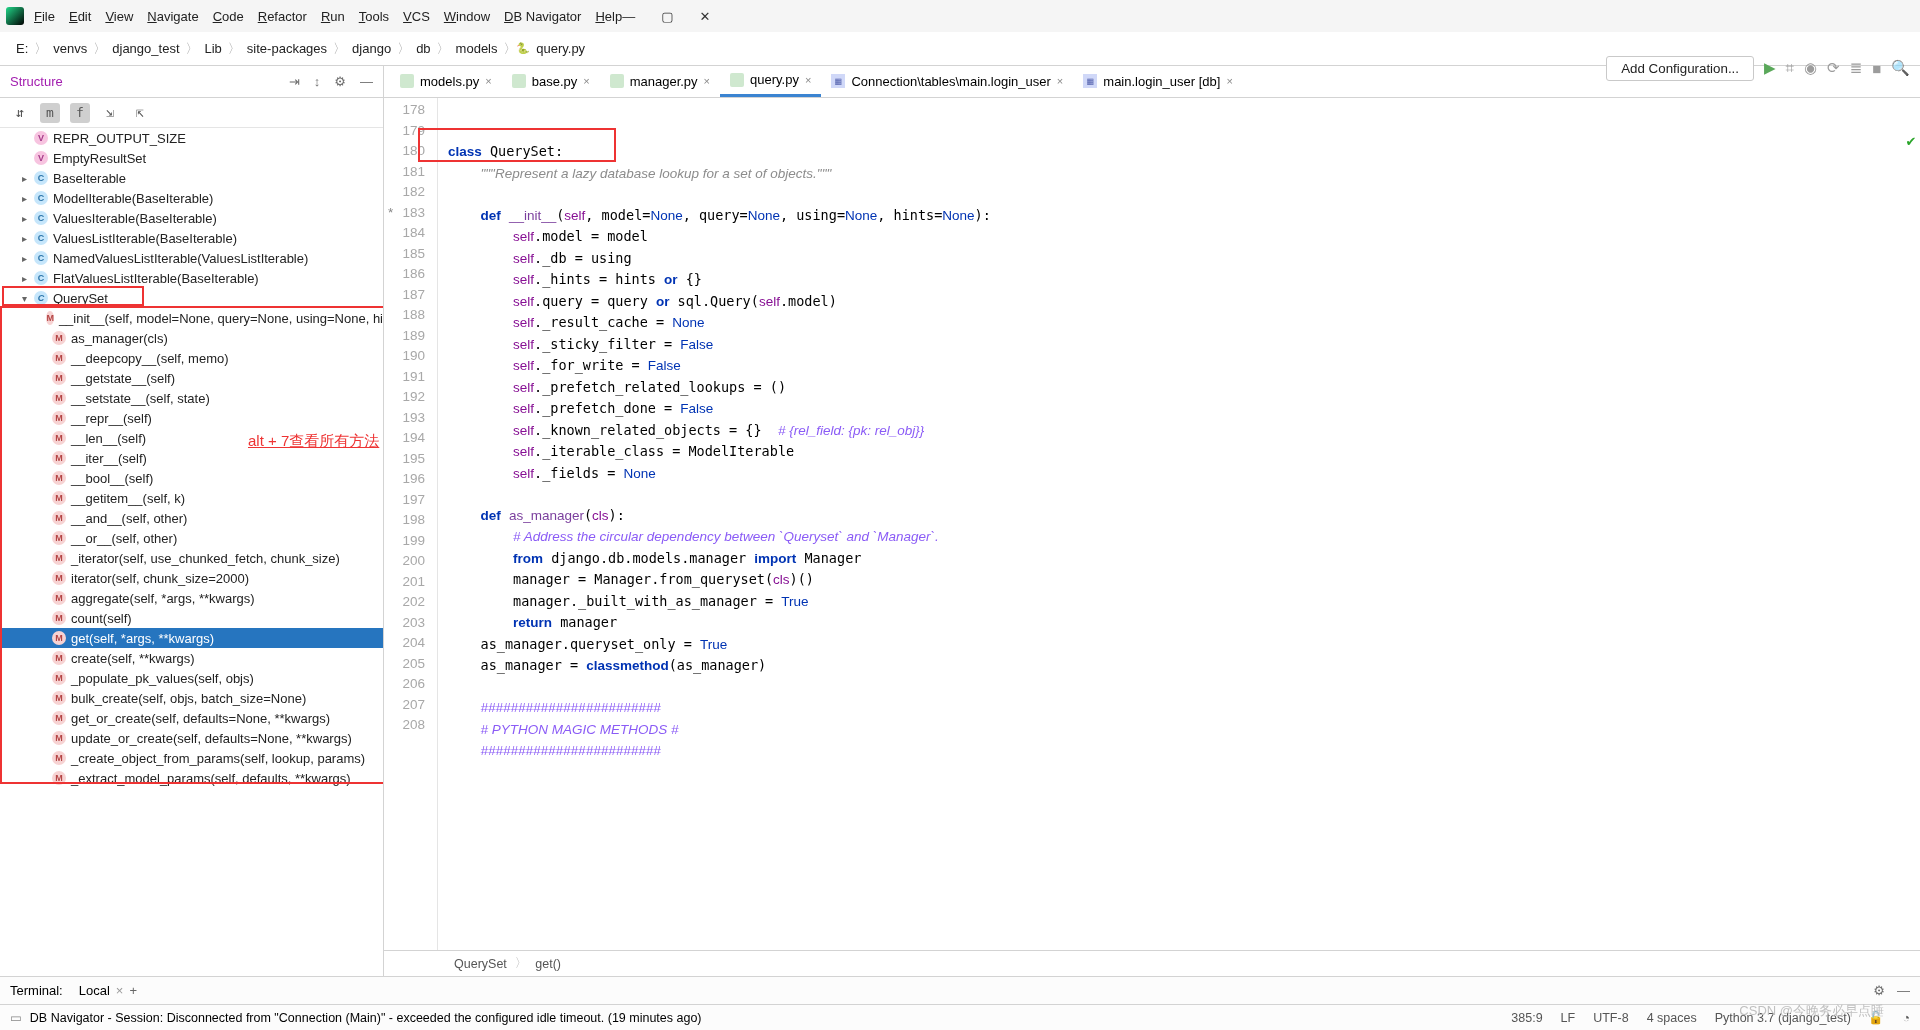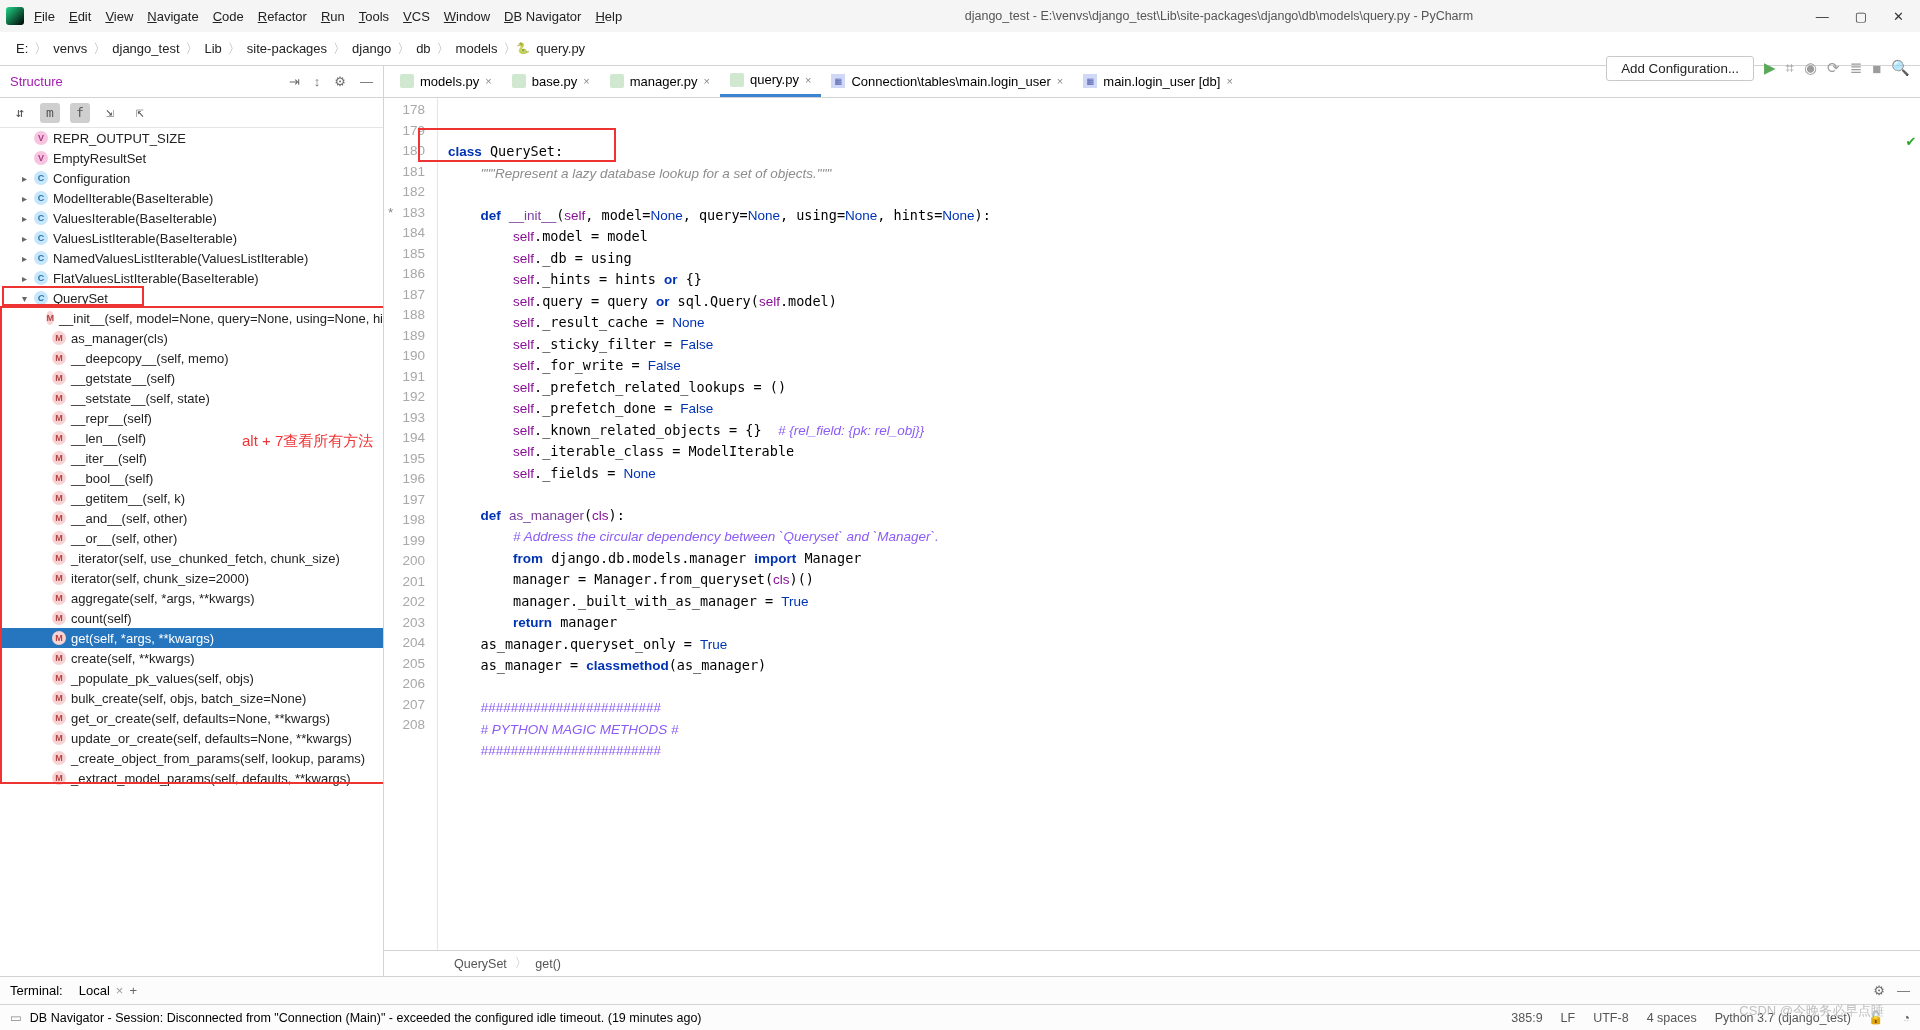--- a/index.html
+++ b/index.html
@@ -81,21 +81,20 @@
       <span><u>N</u>avigate</span>
       <span><u>C</u>ode</span>
       <span><u>R</u>efactor</span>
       <span><u>R</u>un</span>
       <span><u>T</u>ools</span>
       <span><u>V</u>CS</span>
       <span><u>W</u>indow</span>
       <span><u>D</u>B Navigator</span>
       <span><u>H</u>elp</span>
     </div>
-  <div class="appname">django_test - E:\venvs\django_test\Lib\site-packages\django\db\models\query.py - PyCharm</div>
   <div class="wctl">
     <span>—</span>
     <span>▢</span>
     <span>✕</span>
   </div>
 </div>
 
 <div class="breadcrumbs">
   <div id="crumbs" style="display:flex;align-items:center">
       <span class="crumb">E:</span>
@@ -156,21 +155,21 @@
           <span class="txt">REPR_OUTPUT_SIZE</span>
         </div>
         <div class="treerow l1">
           <span class="arr"></span>
           <span class="ic ic-v">V</span>
           <span class="txt">EmptyResultSet</span>
         </div>
         <div class="treerow l1">
           <span class="arr">▸</span>
           <span class="ic ic-c">C</span>
-          <span class="txt">Configuration</span>
+          <span class="txt">BaseIterable</span>
         </div>
         <div class="treerow l1">
           <span class="arr">▸</span>
           <span class="ic ic-c">C</span>
           <span class="txt">ModelIterable(BaseIterable)</span>
         </div>
         <div class="treerow l1">
           <span class="arr">▸</span>
           <span class="ic ic-c">C</span>
           <span class="txt">ValuesIterable(BaseIterable)</span>
@@ -310,21 +309,21 @@
           <span class="ic ic-m">M</span>
           <span class="txt">_create_object_from_params(self, lookup, params)</span>
         </div>
         <div class="treerow l2">
           <span class="arr"></span>
           <span class="ic ic-m">M</span>
           <span class="txt">_extract_model_params(self, defaults, **kwargs)</span>
         </div>
         <div class="redbox1" style="left:2px; top:158px; width:142px; height:20px;"></div>
       <div class="redbox1" style="left:0px; top:178px; width:384px; height:478px; border-right:none;"></div>
-      <div class="redtext" style="left:242px; top:304px;">alt + 7查看所有方法</div>
+      <div class="redtext" style="left:248px; top:304px;text-decoration:underline;">alt + 7查看所有方法</div>
     </div>
   </div>
 
   <div class="editor">
     <div class="tabs" id="tabs">
         <div class="tab">
           <span class="fi py"></span>
           <span>models.py</span>
           <span class="close">×</span>
         </div>

